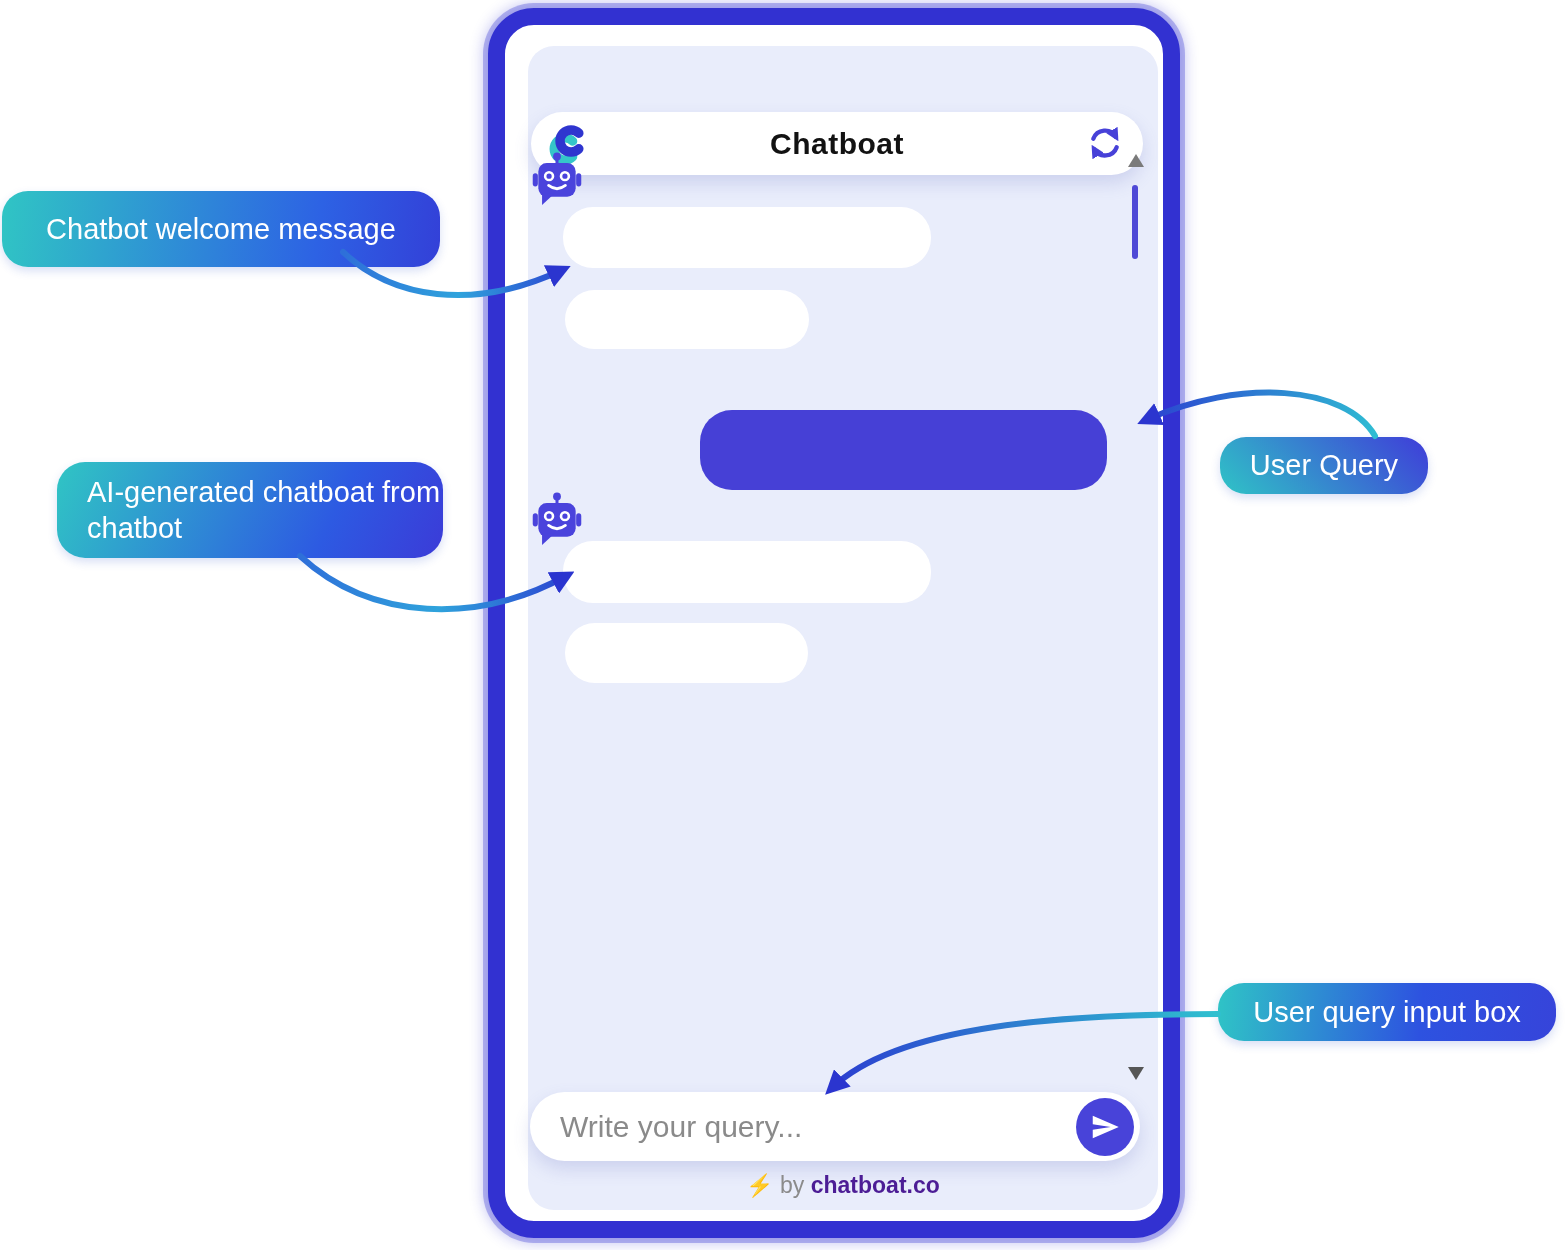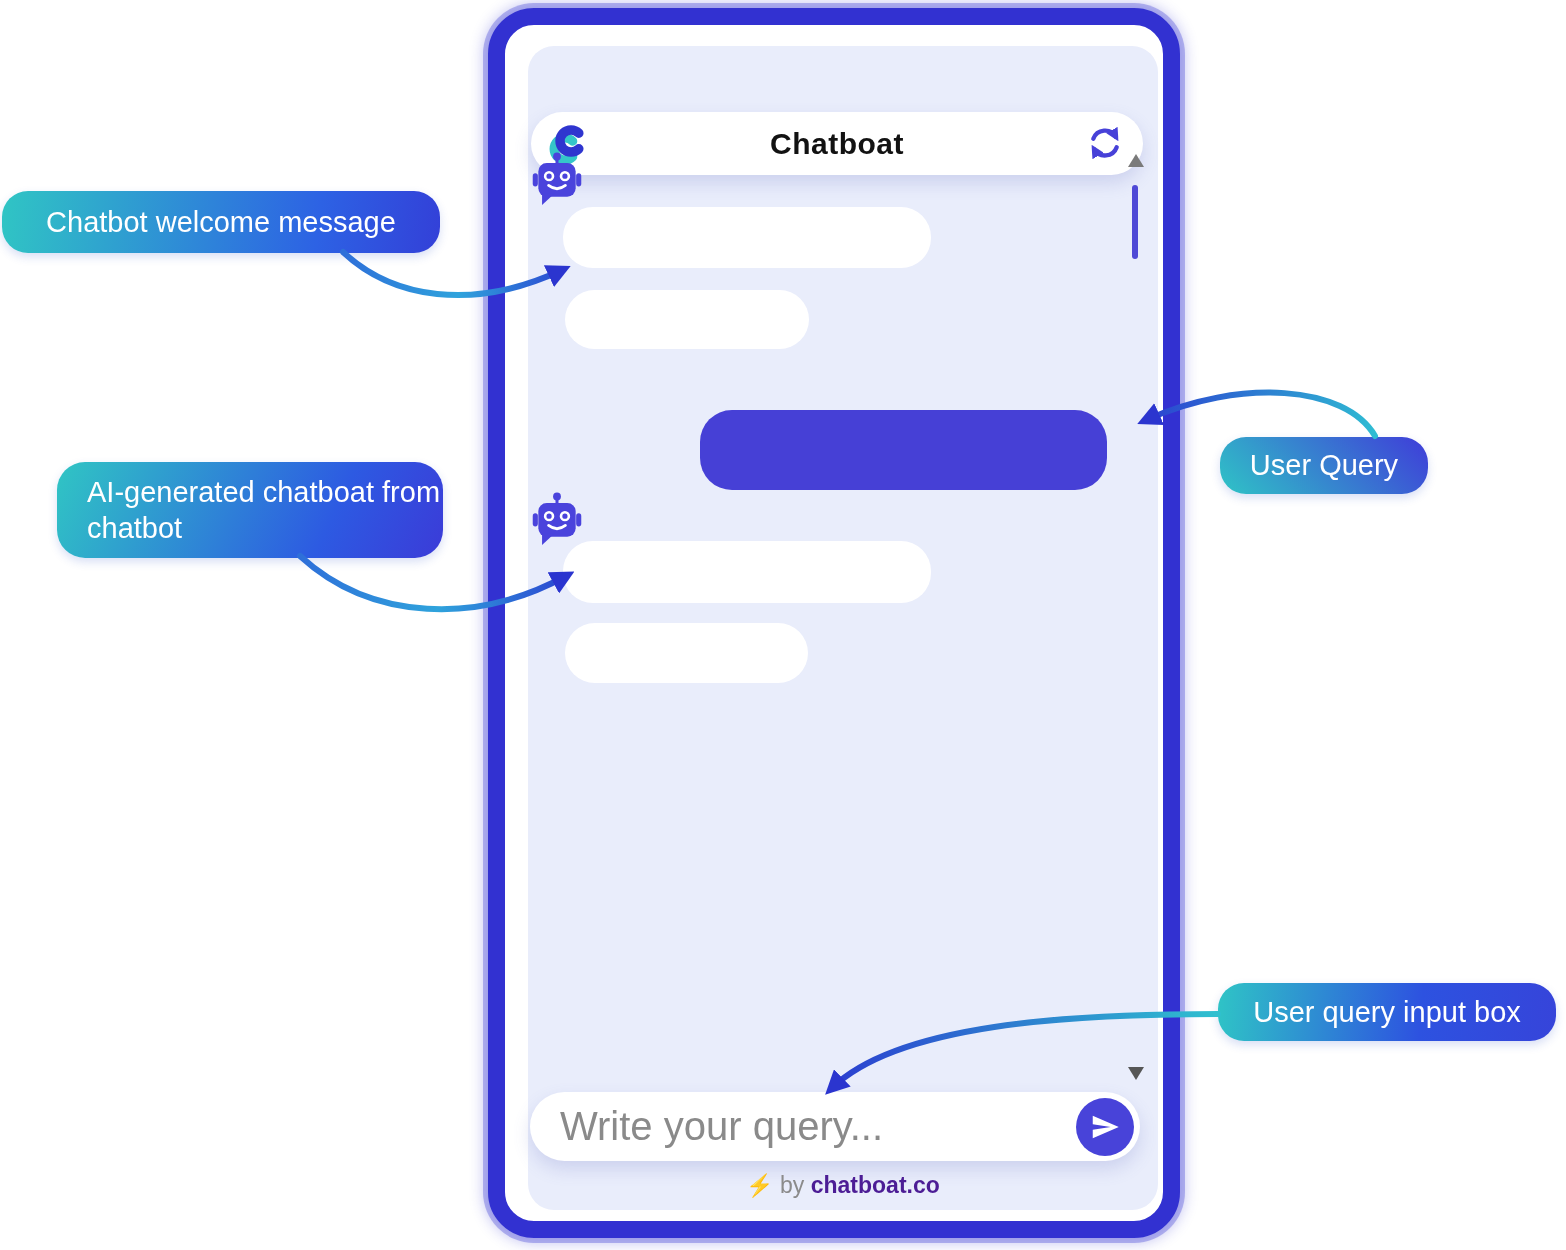--- a/index.html
+++ b/index.html
@@ -54,21 +54,21 @@
   }
 
   
   .input-pill {
     position:absolute; left:530px; top:1092px; width:610px; height:69px;
     background:#ffffff; border-radius:35px;
     box-shadow:0 8px 18px rgba(90,100,190,.20);
     display:flex; align-items:center; padding:0 6px 0 30px;
   }
   .query-input {
-    flex:1; border:none; outline:none; font-size:40px; color:#000000;
+    flex:1; border:none; outline:none; font-size:30px; color:#000000;
     font-family:"Liberation Sans", sans-serif; background:transparent; min-width:0;
   }
   .query-input::placeholder { color:#8a8a8a; }
   .send-btn {
     width:58px; height:58px; border-radius:50%; background:#4843d9; border:none;
     display:flex; align-items:center; justify-content:center; cursor:pointer; flex:0 0 auto;
   }
 
   
   .widget-footer {
@@ -78,21 +78,21 @@
   .widget-footer .bolt { color:#f6a623; font-size:22px; }
   .widget-footer .brand { color:#4c1d95; font-weight:bold; }
 
   
   .callout {
     position:absolute; color:#ffffff; font-size:29px;
     display:flex; align-items:center; border-radius:26px;
     box-shadow:0 4px 10px rgba(40,80,200,.18);
   }
   .callout-welcome {
-    left:2px; top:191px; width:438px; height:62px;
+    left:2px; top:191px; width:438px; height:76px;
     justify-content:center;
     background:linear-gradient(97deg,#30c5c4 0%,#2d62e4 72%,#3340d8 100%);
   }
   .callout-ai {
     left:57px; top:462px; width:386px; height:96px;
     padding-left:30px; line-height:36px;
     background:linear-gradient(115deg,#30c5c4 0%,#2d5ae2 70%,#3b3bd8 100%);
     border-radius:28px;
   }
   .callout-user-query {

